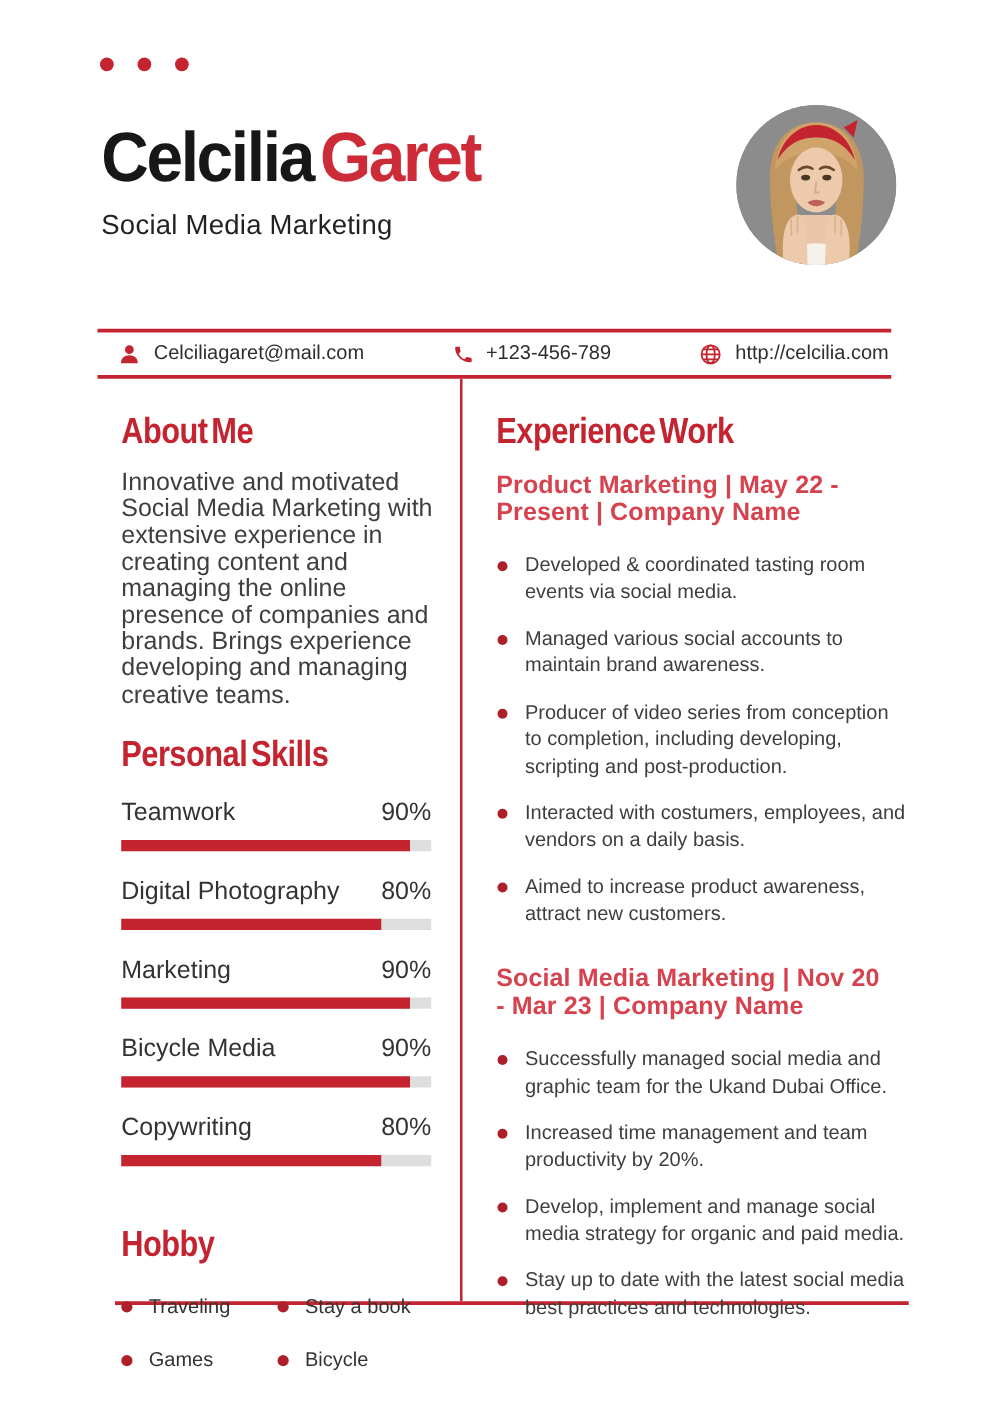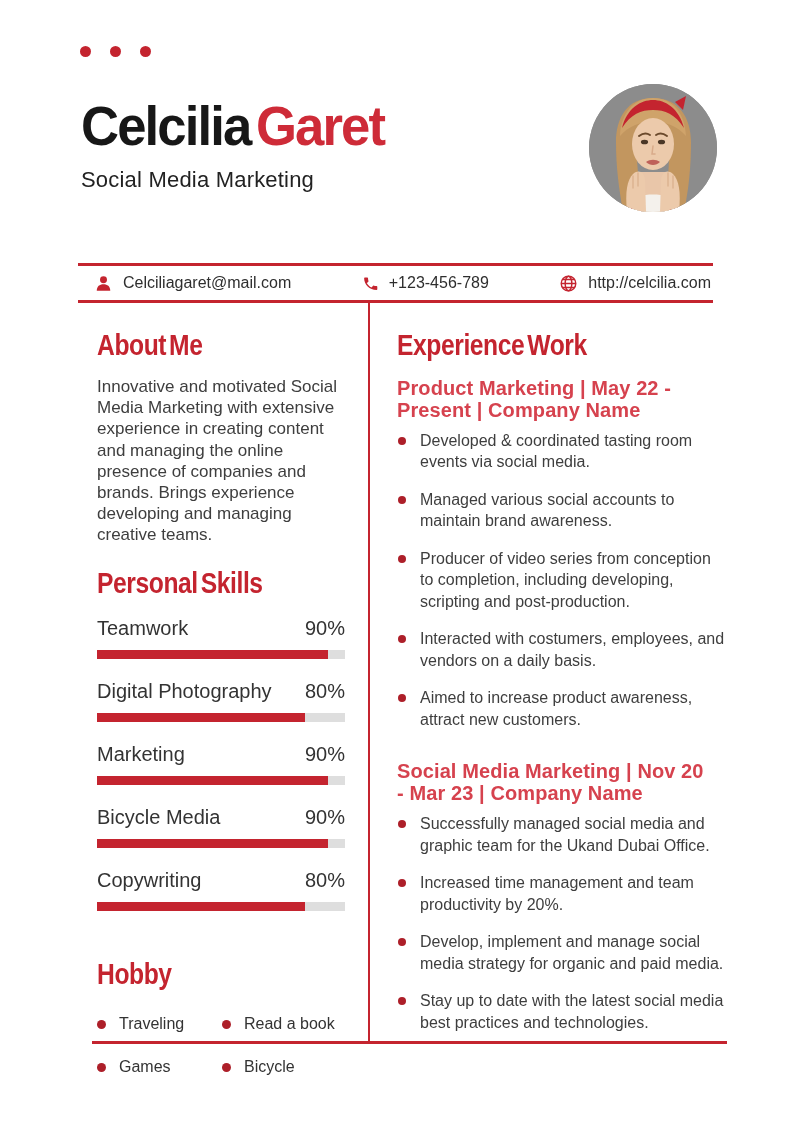--- a/index.html
+++ b/index.html
@@ -53,41 +53,41 @@
   }
   .col-left{width:278px;border-right:2px solid var(--accent);padding:27px 20px 0 5px;}
   .col-right{flex:1;padding:27px 0 0 27px;}
   h2.sec{
     font-size:29px;font-weight:700;color:var(--accent);
     letter-spacing:-.5px;word-spacing:-4px;line-height:1.1;
     display:inline-block;transform:scaleX(.85);transform-origin:left center;
     white-space:nowrap;
   }
   
-  .about-text{margin-top:14px;width:250px;font-size:17px;line-height:21.2px;color:var(--text);}
+  .about-text{margin-top:14px;width:250px;font-size:20px;line-height:21.2px;color:var(--text);}
   
   .skills-title{margin-top:22px;}
   .skills{margin-top:18px;width:248px;}
   .skill{margin-bottom:21px;}
   .skill-row{display:flex;justify-content:space-between;align-items:baseline;font-size:20px;color:#333;margin-bottom:10px;}
   .skill-track{height:9px;background:var(--track);}
   .skill-fill{height:9px;background:var(--accent);width:0%;}
   
   .hobby-title{margin-top:27px;}
   .hobby-grid{margin-top:24px;display:grid;grid-template-columns:125px auto;row-gap:25px;}
   .hobby-item{display:flex;align-items:center;gap:13px;font-size:16px;color:#333;}
   .hobby-item i{width:9px;height:9px;border-radius:50%;background:var(--dot);flex:none;}
   
   .job-title{
     margin-top:15px;width:312px;
     font-size:20px;font-weight:700;
     color:var(--job);line-height:22px;letter-spacing:.1px;
   }
   .job-title.second{margin-top:30px;}
-  ul.bullets{list-style:none;margin-top:9px;}
+  ul.bullets{list-style:none;margin-top:21px;}
   ul.bullets li{
     position:relative;padding-left:23px;margin-bottom:16px;
     font-size:16px;line-height:21.5px;color:var(--text);width:328px;
   }
   ul.bullets li::before{
     content:"";position:absolute;left:1px;top:7px;width:8px;height:8px;
     border-radius:50%;background:var(--dot);
   }
 </style>
 </head>
@@ -222,21 +222,21 @@
       </div>
 
       <h2 class="sec hobby-title">Hobby</h2>
       <div class="hobby-grid">
         <div class="hobby-item">
             <i></i>
             <span>Traveling</span>
           </div>
         <div class="hobby-item">
             <i></i>
-            <span>Read a book</span>
+            <span>Stay a book</span>
           </div>
         <div class="hobby-item">
             <i></i>
             <span>Games</span>
           </div>
         <div class="hobby-item">
             <i></i>
             <span>Bicycle</span>
           </div>
       </div>

